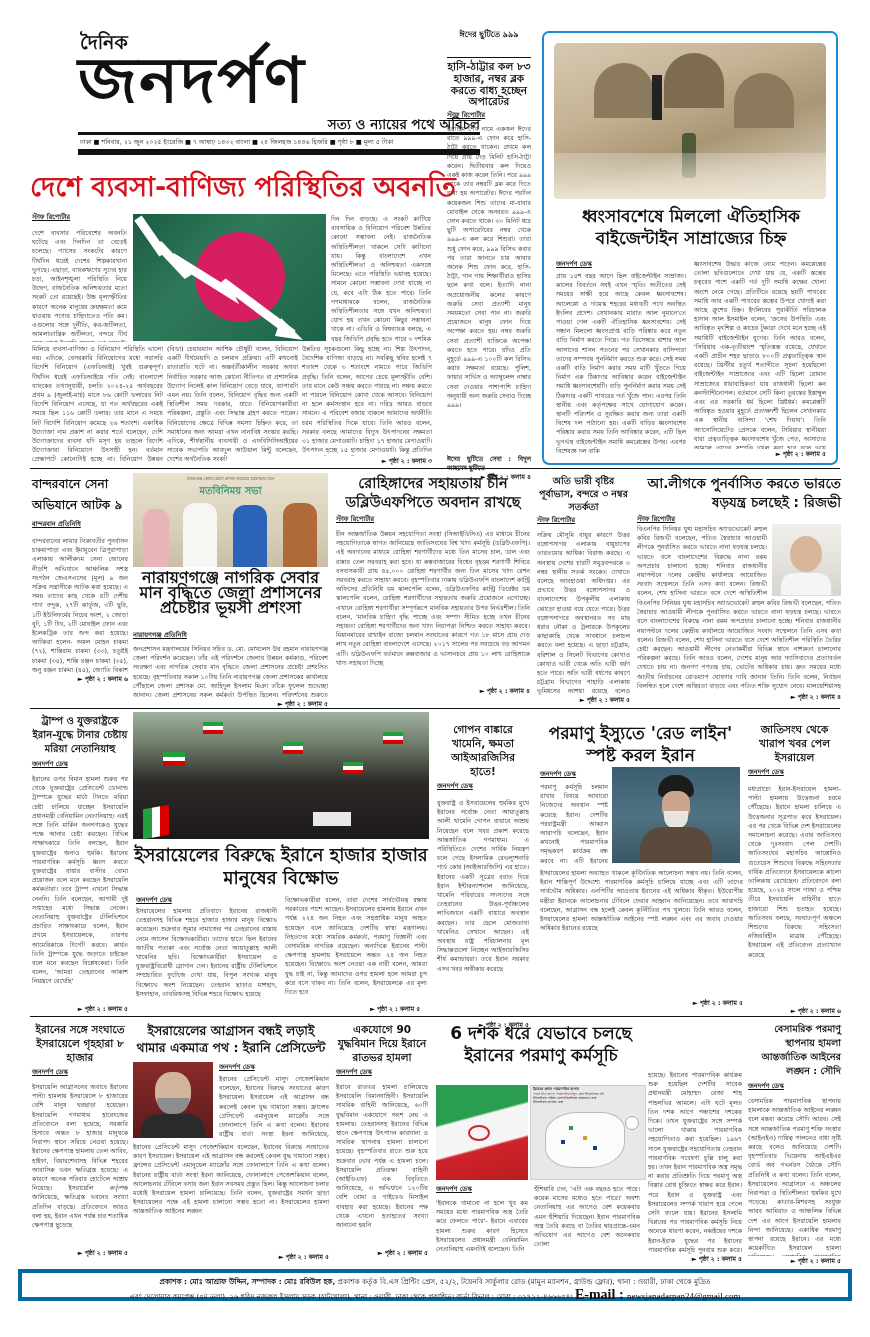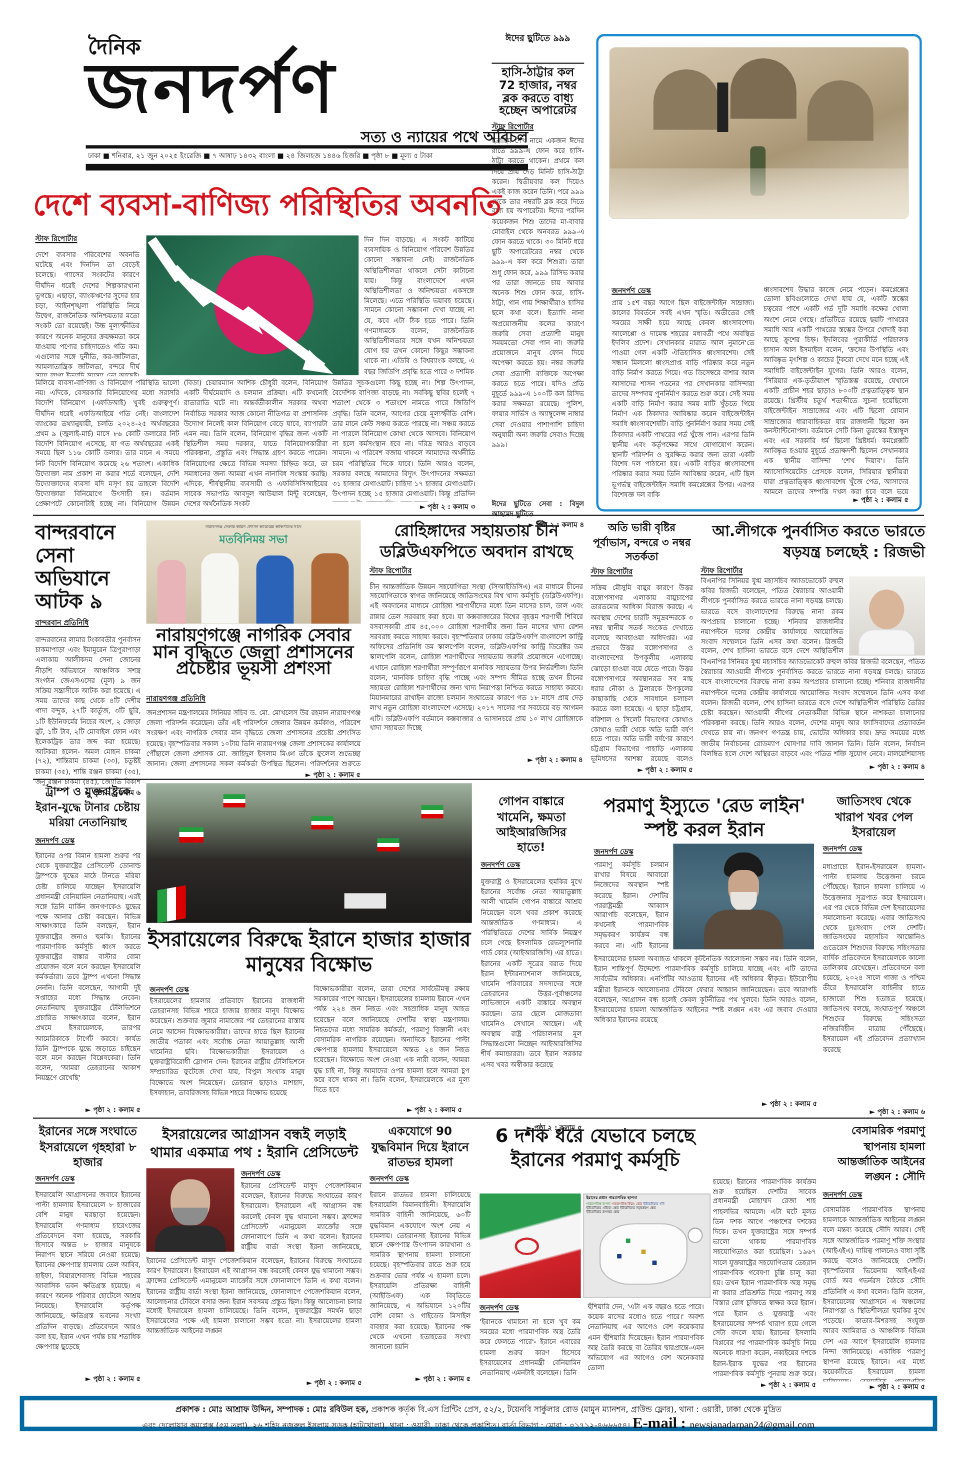--- a/index.html
+++ b/index.html
@@ -20,36 +20,37 @@
   <div class="abs" style="left:2px;top:0;font-size:19px;font-weight:bold;">দৈনিক</div>
   <div class="abs" style="left:0;top:20px;width:402px;font-size:66px;font-weight:900;line-height:66px;letter-spacing:2px;transform:scaleY(0.95);">জনদর্পণ</div>
   <div class="abs" style="right:0;top:86px;font-size:13.5px;font-weight:bold;">সত্য ও ন্যায়ের পথে অবিচল</div>
   <div class="abs rule" style="left:0;top:104px;width:402px;height:3px;"></div>
   <div class="abs" style="left:2px;top:109px;font-size:6.3px;white-space:nowrap;">ঢাকা ■ শনিবার, ২১ জুন ২০২৫ ইংরেজি ■ ৭ আষাঢ় ১৪৩২ বাংলা ■ ২৪ জিলহজ ১৪৪৬ হিজরি ■ পৃষ্ঠা ৮ ■ মূল্য ৫ টাকা</div>
   <div class="abs rule" style="left:0;top:121px;width:402px;height:6px;"></div>
 </div>
 
 <div class="abs" style="left:447px;top:28px;width:84px;height:440px;">
   <div style="font-size:8px;font-weight:bold;text-align:center;border-bottom:1px solid #111;padding-bottom:16px;">ঈদের ছুটিতে ৯৯৯</div>
-  <div class="hl" style="font-size:10.5px;margin-top:3px;">হাসি-ঠাট্টার কল 72 হাজার, নম্বর ব্লক করতে বাধ্য হচ্ছেন অপারেটর</div>
+  <div class="hl" style="font-size:10.5px;margin-top:3px;">হাসি-ঠাট্টার কল ৮৩ হাজার, নম্বর ব্লক করতে বাধ্য হচ্ছেন অপারেটর</div>
   <div class="byline" style="margin-top:2px;">স্টাফ রিপোর্টার</div>
   <div class="body-text" style="margin-top:3px;height:330px;">ইব্রাহিম শেখ নামে একজন ঈদের রাতে ৯৯৯-এ ফোন করে হাসি-ঠাট্টা করতে থাকেন। প্রথমে কল দিয়ে প্রায় দেড় মিনিট হাসি-ঠাট্টা করেন। দ্বিতীয়বার কল দিয়েও একই কাজ করেন তিনি। পরে ৯৯৯ থেকে তার নম্বরটি ব্লক করে দিতে বাধ্য হয় অপারেটর। ঈদের পরদিন কয়েকজন শিশু তাদের মা-বাবার মোবাইল থেকে অনবরত ৯৯৯-এ ফোন করতে থাকে। ৩০ মিনিট ধরে ছুটি অপারেটরের নম্বর থেকে ৯৯৯-এ কল করে শিশুরা। তারা শুধু ফোন করে, ৯৯৯ রিসিভ করার পর তারা জানতে চায় আবার অনেক শিশু ফোন করে, হাসি-ঠাট্টা, গান গায় শিক্ষার্থীরাও হাসির ছলে কথা বলে। ইত্যাদি নানা অপ্রয়োজনীয় কলের কারণে জরুরি সেবা প্রত্যাশী মানুষ সময়মতো সেবা পান না। জরুরি প্রয়োজনে মানুষ ফোন দিয়ে অপেক্ষা করতে হয়। নম্বর জরুরি সেবা প্রত্যাশী ব্যক্তিকে অপেক্ষা করতে হতে পারে। যদিও প্রতি মুহূর্তে ৯৯৯-এ ১০০টি কল রিসিভ করার সক্ষমতা রয়েছে। পুলিশ, ফায়ার সার্ভিস ও অ্যাম্বুলেন্স নাম্বার সেবা দেওয়ার পাশাপাশি চাহিদা অনুযায়ী অন্য জরুরি সেবাও দিচ্ছে ৯৯৯।</div>
   <div class="body-text" style="font-weight:bold;height:18px;">ঈদের ছুটিতে সেবা : বিদুল আহমেদ ছুটিতে</div>
   <div class="cont">► পৃষ্ঠা ২ : কলাম ৪</div>
 </div>
 
 <div class="abs" style="left:542px;top:31px;width:296px;height:434px;border:2px solid #1a8ad4;border-radius:7px;">
   <div class="abs img" style="left:10px;top:10px;width:272px;height:156px;border-radius:5px;background:linear-gradient(160deg,#d6c9b2 0%,#c4b294 35%,#a89675 60%,#e2d7c4 100%);">
     <div class="abs" style="left:40px;top:20px;width:60px;height:55px;border-radius:30px 30px 0 0;background:#8b7a5e;"></div>
     <div class="abs" style="left:110px;top:10px;width:60px;height:55px;border-radius:30px 30px 0 0;background:#7d6c52;"></div>
     <div class="abs" style="left:180px;top:30px;width:60px;height:55px;border-radius:30px 30px 0 0;background:#8b7a5e;"></div>
     <div class="abs" style="left:98px;top:32px;width:10px;height:45px;background:#222;"></div>
     <div class="abs" style="left:128px;top:90px;width:14px;height:45px;background:#4d5a3a;border-radius:4px;"></div>
     <div class="abs" style="left:0;top:110px;width:272px;height:46px;background:linear-gradient(180deg,rgba(240,235,222,0.3),#ece4d4);"></div>
   </div>
+  <div class="hl abs" style="left:14px;top:172px;width:266px;font-size:17px;line-height:22px;">ধ্বংসাবশেষে মিললো ঐতিহাসিক বাইজেন্টাইন সাম্রাজ্যের চিহ্ন</div>
   <div class="abs byline" style="left:12px;top:226px;">জনদর্পণ ডেস্ক</div>
   <div class="abs body-text" style="left:12px;top:238px;width:130px;height:188px;">প্রায় ১৫শ বছর আগে ছিল বাইজেন্টাইন সাম্রাজ্য। কালের বিবর্তনে সবই এখন স্মৃতি। অতীতের সেই সময়ের সাক্ষী হয়ে আছে কেবল ধ্বংসাবশেষ। আলেপ্পো ও দামেস্ক শহরের মধ্যবর্তী পথে অবস্থিত ইদলিব প্রদেশ। সেখানকার মারাত আল নুমানে'তে পাওয়া গেল একটি ঐতিহাসিক ধ্বংসাবশেষ। সেই সন্ধান মিললো ধ্বংসপ্রাপ্ত বাড়ি পরিষ্কার করে নতুন বাড়ি নির্মাণ করতে গিয়ে। গত ডিসেম্বরে বাশার আল আসাদের শাসন পতনের পর সেখানকার বাসিন্দারা তাদের সম্পদায় পুনর্নির্মাণ করতে শুরু করে। সেই সময় একটি বাড়ি নির্মাণ করার সময় মাটি খুঁড়তে গিয়ে নির্মাণ এক ঠিকাদার আবিষ্কার করেন বাইজেন্টাইন সমাধি ধ্বংসাবশেষটি। বাড়ি পুনর্নির্মাণ করার সময় সেই ঠিকাদার একটি পাথরের গর্ত খুঁজে পান। এরপর তিনি স্থানীয় এবং কর্তৃপক্ষের সাথে যোগাযোগ করেন। স্থানটি পরিদর্শন ও সুরক্ষিত করার জন্য তারা একটি বিশেষ দল পাঠানো হয়। একটি বাড়ির ধ্বংসাবশেষ পরিষ্কার করার সময় তিনি আবিষ্কার করেন, এটি ছিল ভূগর্ভস্থ বাইজেন্টাইন সমাধি কমপ্লেক্সের উপর। এরপর বিশেষজ্ঞ দল বাকি</div>
   <div class="abs body-text" style="left:150px;top:226px;width:132px;height:190px;">ধ্বংসাবশেষ উদ্ধার কাজে নেমে পড়েন। কমপ্লেক্সের তোলা ছবিগুলোতে দেখা যায় যে, একটি স্তম্ভের চত্বরের পাশে একটি গর্ত দুটি সমাধি কক্ষের খোলা অংশে নেমে গেছে। প্রতিটিতে রয়েছে ছয়টি পাথরের সমাধি আর একটি পাথরের স্তম্ভের উপরে খোদাই করা আছে ক্রুশের চিহ্ন। ইদলিবের পুরাকীর্তি পরিচালক হাসান আল ইসমাইল বলেন, 'ক্রসের উপস্থিতি এবং আবিষ্কৃত মৃৎশিল্প ও কাচের টুকরো দেখে মনে হচ্ছে এই সমাধিটি বাইজেন্টাইন যুগের। তিনি আরও বলেন, 'সিরিয়ার এক-তৃতীয়াংশ স্মৃতিস্তম্ভ রয়েছে, যেখানে একটি প্রাচীন শহর ছাড়াও ৮০০টি প্রত্নতাত্ত্বিক স্থান রয়েছে। খ্রিস্টীয় চতুর্থ শতাব্দীতে সূচনা হয়েছিলো বাইজেন্টাইন সাম্রাজ্যের এবং এটি ছিলো রোমান সাম্রাজ্যের ধারাবাহিকতা যার রাজধানী ছিলো কন কনস্টান্টিনোপল। বর্তমানে সেটি কিনা তুরস্কের ইস্তাম্বুল এবং এর সরকারি ধর্ম ছিলো খ্রিষ্টধর্ম। কমপ্লেক্সটি আবিষ্কৃত হওয়ার মুহূর্তে প্রত্যক্ষদর্শী ছিলেন সেখানকার এক স্থানীয় বাসিন্দা 'শেখ দিয়াব'। তিনি অ্যাসোসিয়েটেড প্রেসকে বলেন, সিরিয়ার স্থানীয়রা যারা প্রত্নতাত্ত্বিক ধ্বংসাবশেষ খুঁজে পেত, আসাদের আমলে তাদের সম্পত্তি দখল করা হবে বলে ভয়ে থাকতো</div>
   <div class="abs cont" style="right:10px;top:416px;">► পৃষ্ঠা ২ : কলাম ৫</div>
 </div>
 
 <div class="abs hl" style="left:30px;top:170px;width:402px;font-size:27px;line-height:34px;color:#d4141c;white-space:nowrap;">দেশে ব্যবসা-বাণিজ্য পরিস্থিতির অবনতি</div>
 <div class="abs byline" style="left:32px;top:212px;">স্টাফ রিপোর্টার</div>
 <div class="abs body-text" style="left:32px;top:228px;width:95px;height:114px;">দেশে ব্যবসার পরিবেশের অবনতি ঘটেছে এবং দিনদিন তা বেড়েই চলেছে। গ্যাসের সংকটের কারণে দীর্ঘদিন ধরেই দেশের শিল্পকারখানা ভুগছে। এছাড়া, ব্যাংকঋণের সুদের হার চড়া, আইনশৃঙ্খলা পরিস্থিতি নিয়ে উদ্বেগ, রাজনৈতিক অনিশ্চয়তার মতো সংকট তো রয়েছেই। উচ্চ মূল্যস্ফীতির কারণে অনেক মানুষের ক্রয়ক্ষমতা কমে যাওয়ায় পণ্যের চাহিদাতেও গতি কম। এগুলোর সঙ্গে দুর্নীতি, কর-জটিলতা, আমলাতান্ত্রিক জটিলতা, বন্দরে দীর্ঘ সময় লাগা ইত্যাদি সমস্যা তো আছেই। সব</div>
 <div class="abs img" style="left:133px;top:214px;width:193px;height:127px;background:linear-gradient(135deg,#1a5c42 0%,#2f7a5a 40%,#1d6447 100%);">
@@ -61,21 +62,21 @@
 </div>
 <div class="abs body-text" style="left:331px;top:214px;width:100px;height:128px;">দিন দিন বাড়ছে। এ সংকট কাটিয়ে ব্যবসায়িক ও বিনিয়োগ পরিবেশ উন্নতির কোনো সম্ভাবনা নেই। রাজনৈতিক অস্থিতিশীলতা থাকলে সেটা কাটানো যায়। কিন্তু বাংলাদেশে এখন অস্থিতিশীলতা ও অনিশ্চয়তা একসঙ্গে মিলেছে। এতে পরিস্থিতি ভয়াবহ হয়েছে। সামনে কোনো সম্ভাবনা দেখা যাচ্ছে না যে, কবে এটা ঠিক হতে পারে। তিনি গণমাধ্যমকে বলেন, রাজনৈতিক অস্থিতিশীলতার সঙ্গে যখন অনিশ্চয়তা যোগ হয় তখন কোনো কিছুর সম্ভাবনা থাকে না। এডিবি ও বিশ্বব্যাংক বলছে, এ বছর জিডিপি প্রবৃদ্ধি হতে পারে ৩ দশমিক ৩ শতাংশে। তার মানে অর্থনৈতিক</div>
 <div class="abs body-text" style="left:32px;top:344px;width:131px;height:120px;">মিলিয়ে ব্যবসা-বাণিজ্য ও বিনিয়োগ পরিস্থিতি ভালো নয়। এদিকে, বেসরকারি বিনিয়োগের মধ্যে সরাসরি বিদেশি বিনিয়োগ (এফডিআই) খুবই গুরুত্বপূর্ণ। দীর্ঘদিন ধরেই এফডিআইয়ে গতি নেই। বাংলাদেশ ব্যাংকের তথ্যানুযায়ী, চলতি ২০২৪-২৫ অর্থবছরের প্রথম ৯ (জুলাই-মার্চ) মাসে ৮৬ কোটি ডলারের নিট বিদেশি বিনিয়োগ এসেছে, যা গত অর্থবছরের একই সময়ে ছিল ১১৬ কোটি ডলার। তার মানে এ সময়ে নিট বিদেশি বিনিয়োগ কমেছে ২৬ শতাংশ। একাধিক উদ্যোক্তা নাম প্রকাশ না করার শর্তে বলেছেন, দেশি উদ্যোক্তাদের ব্যবসা যদি মসৃণ হয় তাহলে বিদেশি উদ্যোক্তারা বিনিয়োগে উৎসাহী হন। বর্তমান প্রেক্ষাপটে কোনোটাই হচ্ছে না। বিনিয়োগ উন্নয়ন কর্তৃপক্ষের</div>
 <div class="abs body-text" style="left:167px;top:344px;width:131px;height:120px;">(বিডা) চেয়ারম্যান আশিক চৌধুরী বলেন, বিনিয়োগ একটি দীর্ঘমেয়াদি ও চলমান প্রক্রিয়া। এটি কখনোই রাতারাতি ঘটে না। অন্তর্বর্তীকালীন সরকার অথবা নির্বাচিত সরকার আজ কোনো নীতিগত বা প্রশাসনিক উদ্যোগ নিলেই কাল বিনিয়োগ বেড়ে যাবে, ব্যাপারটা এমন নয়। তিনি বলেন, বিনিয়োগ বৃদ্ধির জন্য একটি স্থিতিশীল সময় দরকার, যাতে বিনিয়োগকারীরা পরিকল্পনা, প্রস্তুতি এবং সিদ্ধান্ত গ্রহণ করতে পারেন। বিনিয়োগের ক্ষেত্রে বিভিন্ন সমস্যা চিহ্নিত করে, তা সমাধানের জন্য আমরা এখন নানাবিধ সংস্কার করছি। এদিকে, শীর্ষস্থানীয় ব্যবসায়ী ও এফবিসিসিআইয়ের সাবেক সভাপতি আবদুল আউয়াল মিন্টু বলেছেন, দেশের অর্থনৈতিক সংকট</div>
 <div class="abs body-text" style="left:302px;top:344px;width:130px;height:112px;">উন্নতির সূচকগুলো কিছু হচ্ছে না। শিল্প উৎপাদন, বৈদেশিক বাণিজ্য বাড়ছে না। সবকিছু স্থবির হলেই ৭ শতাংশ থেকে ৩ শতাংশে নামতে পারে জিডিপি প্রবৃদ্ধি। তিনি বলেন, আগের চেয়ে মূল্যস্ফীতি বেশি। তার মানে কেউ সঞ্চয় করতে পারছে না। সঞ্চয় করতে না পারলে বিনিয়োগ কোথা থেকে আসবে। বিনিয়োগ না হলে কর্মসংস্থান হবে না। দরিদ্র আরও বাড়বে সামনে। এ পরিবেশ বজায় থাকলে আমাদের অর্থনীতি চরম পরিস্থিতির দিকে যাবে। তিনি আরও বলেন, সরকার বলছে আমাদের বিদ্যুৎ উৎপাদনের সক্ষমতা ৩১ হাজার মেগাওয়াট। চাহিদা ১৭ হাজার মেগাওয়াট। উৎপাদন হচ্ছে ১৫ হাজার মেগাওয়াট। কিন্তু প্রতিদিন কয়েক ঘণ্টা লোডশেডিং। কারখানায়</div>
 <div class="abs cont" style="right:438px;top:456px;">► পৃষ্ঠা ২ : কলাম ৩</div>
 
 <div class="abs rule" style="left:30px;top:468px;width:810px;height:1px;"></div>
 
 <div class="abs" style="left:32px;top:474px;width:96px;height:232px;">
-  <div style="font-size:18px;font-weight:bold;line-height:21px;">বান্দরবানে সেনা অভিযানে আটক ৯</div>
+  <div style="font-size:12px;font-weight:bold;line-height:21px;">বান্দরবানে সেনা অভিযানে আটক ৯</div>
   <div class="byline" style="margin-top:3px;">বান্দরবান প্রতিনিধি</div>
   <div class="body-text" style="margin-top:6px;height:138px;">বান্দরবানের লামার টংকাবতীর পুনর্বাসন চাকমাপাড়া এবং ইমামুরেন ত্রিপুরাপাড়া এলাকায় আলীকদম সেনা জোনের নীড়শি অভিযানে আঞ্চলিক সশস্ত্র সংগঠন জেএসএসের (মূল) ৯ জন সক্রিয় সন্ত্রাসীকে আটক করা হয়েছে। এ সময় তাদের কাছ থেকে ৪টি দেশীয় গাদা বন্দুক, ২৭টি কার্তুজ, ৩টি ছুরি, ১টি ইউনিফর্মের নিচের অংশ, ২ জোড়া বুট, ১টি টাব, ২টি মোবাইল ফোন এবং ইলেকট্রিক তার জব্দ করা হয়েছে। আটকরা হলেন- অমল মোহন চাকমা (৭২), শান্তিরাম চাকমা (৩৩), চতুষ্টই চাকমা (৩৫), শান্তি রঞ্জন চাকমা (৩৫), জনু রঞ্জন চাকমা (৪৫), জ্যোতি বিকাশ চাকমা (২৮), পলিরাম ত্রিপুরা (৩১), ছবিন্দ্র ত্রিপুরা (৩০) এবং</div>
   <div class="cont">► পৃষ্ঠা ২ : কলাম ৬</div>
 </div>
 
 <div class="abs img" style="left:133px;top:473px;width:195px;height:94px;background:linear-gradient(180deg,#e9e2cf 0%,#d8cfb8 60%,#c9bfa6 100%);">
   <div class="abs" style="left:20px;top:4px;width:155px;font-size:3.5px;text-align:center;color:#333;white-space:nowrap;overflow:hidden;">নারায়ণগঞ্জ জেলার কর্মরত প্রশাসন ক্যাডারের কর্মকর্তাদের সাথে</div>
   <div class="abs" style="left:40px;top:10px;width:115px;font-size:10px;text-align:center;color:#2c9c7a;font-weight:bold;">মতবিনিময় সভা</div>
   <div class="abs" style="left:10px;top:36px;width:26px;height:58px;background:#e8b4b8;border-radius:10px 10px 0 0;"></div>
   <div class="abs" style="left:50px;top:30px;width:34px;height:64px;background:#f6f6f2;border-radius:12px 12px 0 0;"></div>

